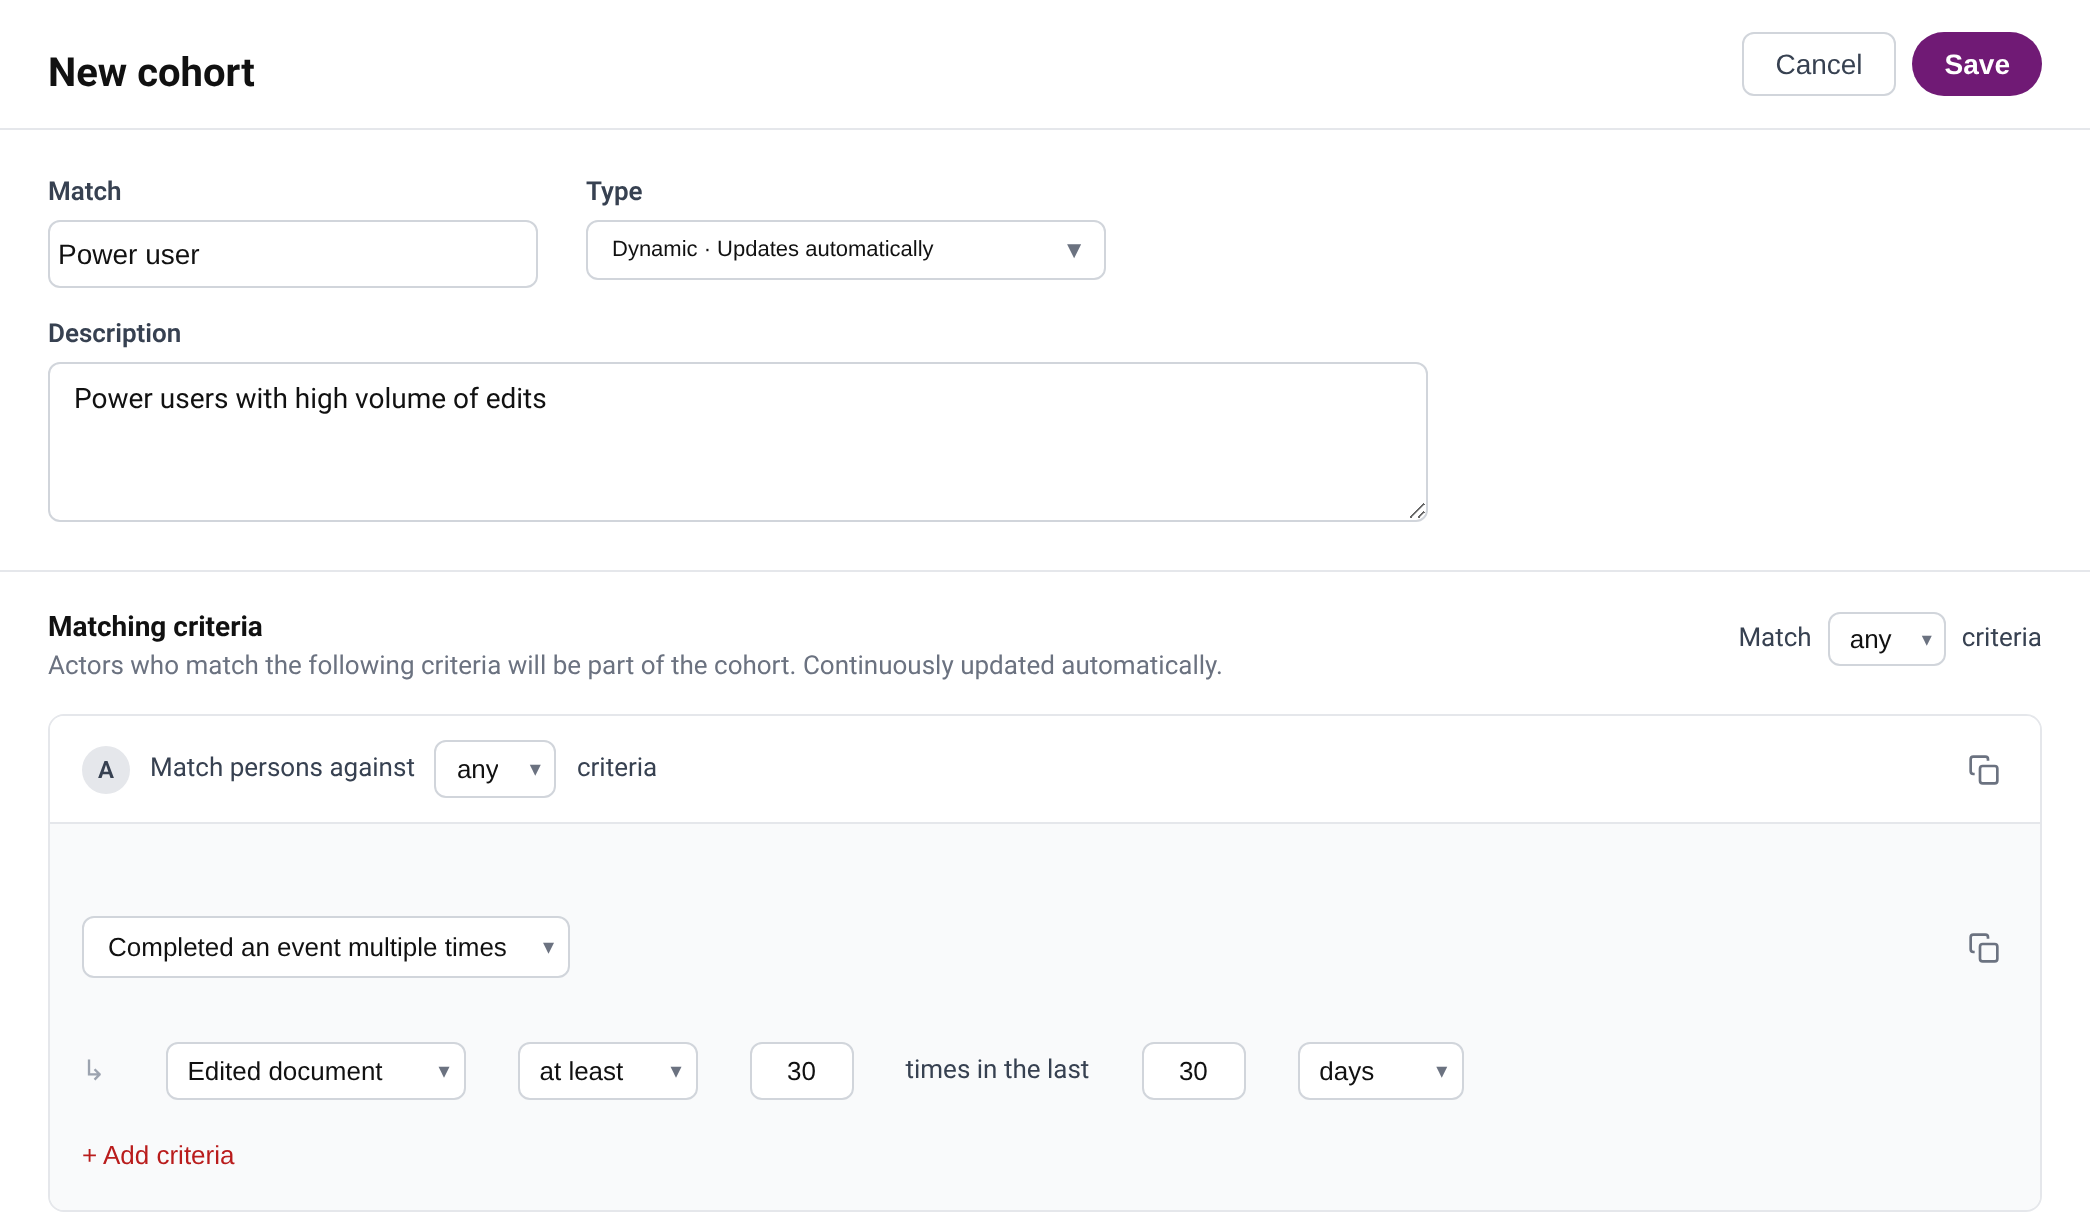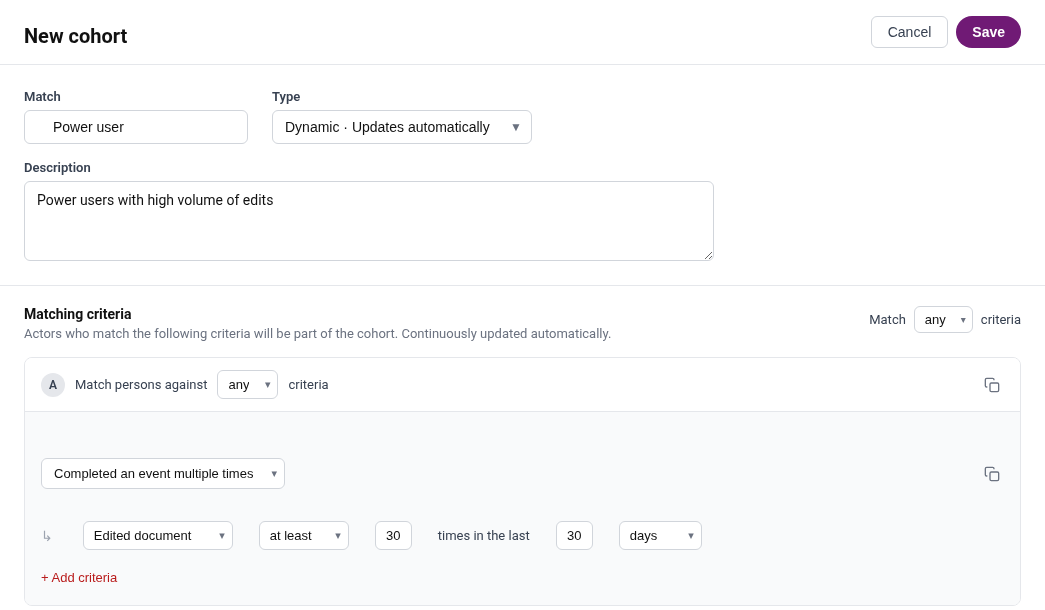--- a/index.html
+++ b/index.html
@@ -69,40 +69,40 @@
       gap: 6px;
     }
 
     .form-label {
       font-size: 13px;
       font-weight: 600;
       color: #374151;
     }
 
     .form-input {
-      padding: 8px 28px;
-      border: 1px solid #d1d5db;
-      border-radius: 6px;
-      font-size: 14px;
-      color: #111;
-      outline: none;
-      width: 224px;
+      padding: 8px 4px;
+      border: 1px solid #d1d5db;
+      border-radius: 6px;
+      font-size: 14px;
+      color: #111;
+      outline: none;
+      width: 245px;
     }
 
     .form-select-wrapper {
       position: relative;
       display: inline-flex;
       align-items: center;
     }
 
     .form-select {
       padding: 8px 36px 8px 12px;
       border: 1px solid #d1d5db;
       border-radius: 6px;
-      font-size: 14px;
+      font-size: 11px;
       color: #111;
       background: #fff;
       appearance: none;
       cursor: pointer;
       outline: none;
       width: 260px;
     }
 
     .select-arrow {
       position: absolute;
@@ -234,21 +234,21 @@
       color: #6b7280;
       font-size: 11px;
     }
 
     .small-input {
       padding: 6px 10px;
       border: 1px solid #d1d5db;
       border-radius: 6px;
       font-size: 13px;
       color: #111;
-      width: 37px;
+      width: 52px;
       outline: none;
       text-align: center;
     }
 
     .static-text {
       font-size: 13px;
       color: #374151;
       white-space: nowrap;
     }
 

